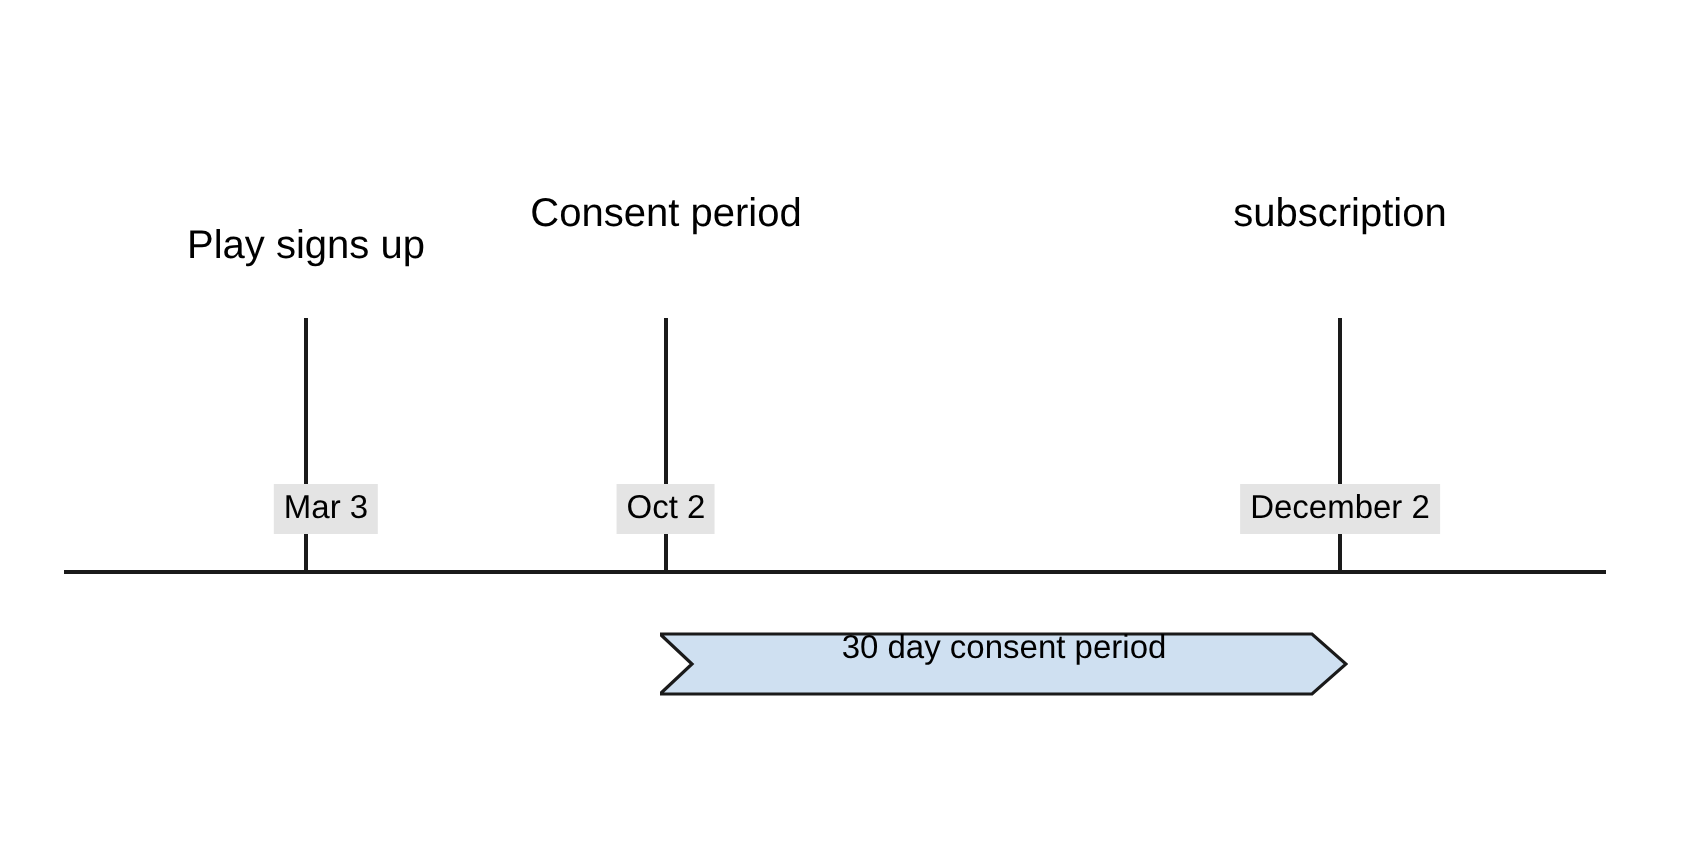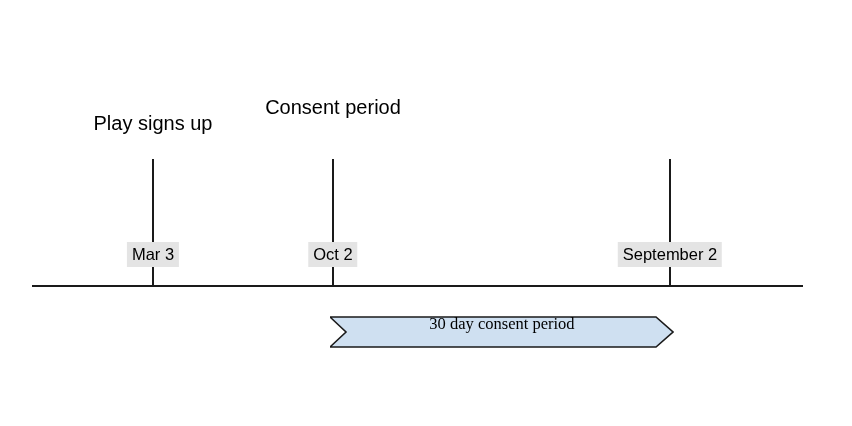--- a/index.html
+++ b/index.html
@@ -85,38 +85,39 @@
 
 <div id="canvas">
 
   <div class="timeline-axis"></div>
 
   <div class="marker">
     <div class="marker-title" style="left:153px; top:112px;">
       <div>Play signs up</div>
     </div>
     <div class="marker-stem" style="left:153px; top:159px; height:128px;"></div>
-    <div class="marker-date" style="left:153px; top:242px;">Mar 3</div>
+    <div class="marker-date" style="left:163px; top:242px;">Mar 3</div>
   </div>
 
   <div class="marker">
     <div class="marker-title" style="left:333px; top:96px;">
       <div>Consent period</div>
     </div>
     <div class="marker-stem" style="left:333px; top:159px; height:128px;"></div>
     <div class="marker-date" style="left:333px; top:242px;">Oct 2</div>
   </div>
 
   <div class="marker">
     <div class="marker-title" style="left:670px; top:96px;">
+      <div>subscription</div>
     </div>
     <div class="marker-stem" style="left:670px; top:159px; height:128px;"></div>
-    <div class="marker-date" style="left:670px; top:242px;">September 2</div>
+    <div class="marker-date" style="left:670px; top:242px;">December 2</div>
   </div>
 
-  <div class="band" style="left:330px; top:316px; width:344px; height:16px;font-family:Liberation Serif, serif;">
+  <div class="band" style="left:330px; top:316px; width:344px; height:16px;">
     <svg width="344" height="32" viewBox="0 0 344 32">
       <polygon points="0,1 326,1 343,16 326,31 0,31 16,16" fill="#cfe0f1" stroke="#1a1a1a" stroke-width="1.6" stroke-linejoin="miter"></polygon>
     </svg>
     <div class="band-label">30 day consent period</div>
   </div>
 
 </div>
 
 </body></html>

